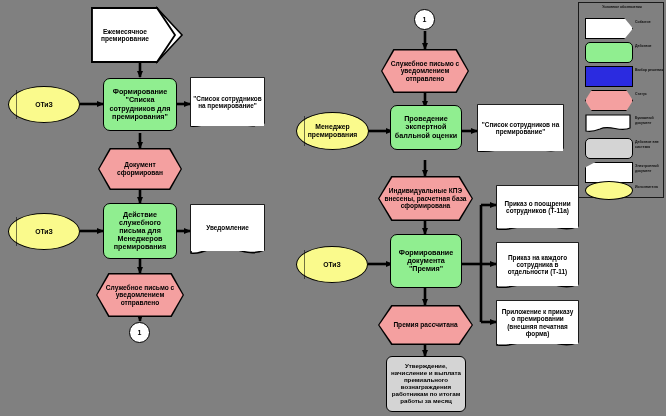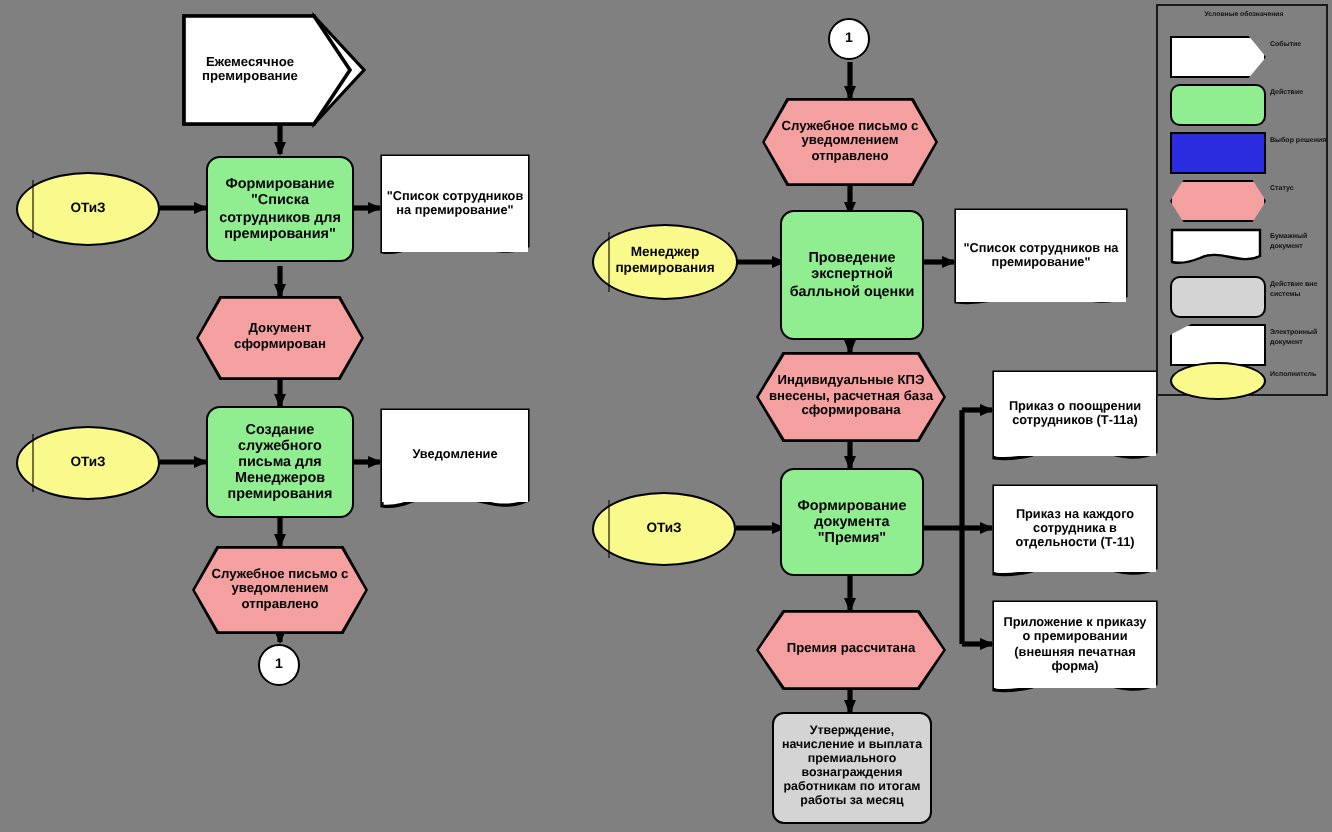--- a/index.html
+++ b/index.html
@@ -151,21 +151,21 @@
     <div class="inner2"></div>
     <div class="lbl">Документ сформирован</div>
   </div>
 
   <div class="node actor" style="left:8px;top:213px;width:72px;height:37px;">
     <span class="bar"></span>
     <span class="txt">ОТиЗ</span>
   </div>
 
   <div class="node proc" style="left:103px;top:203px;width:74px;height:56px;">
-    <span class="txt">Создание служебного письма для Менеджеров премирования</span>
+    <span class="txt">Действие служебного письма для Менеджеров премирования</span>
   </div>
 
   <div class="node doc" style="left:191px;top:205px;width:73px;height:46px;">
     <span class="txt">Уведомление</span>
   </div>
 
   <div class="hexwrap" style="left:96px;top:273px;width:88px;height:44px;">
     <div class="inner"></div>
     <div class="inner2"></div>
     <div class="lbl">Служебное письмо с уведомлением отправлено</div>
@@ -183,21 +183,21 @@
     <div class="inner"></div>
     <div class="inner2"></div>
     <div class="lbl">Служебное письмо с уведомлением отправлено</div>
   </div>
 
   <div class="node actor" style="left:296px;top:112px;width:73px;height:38px;">
     <span class="bar"></span>
     <span class="txt">Менеджер премирования</span>
   </div>
 
-  <div class="node proc" style="left:390px;top:105px;width:72px;height:65px;">
+  <div class="node proc" style="left:390px;top:105px;width:72px;height:45px;">
     <span class="txt">Проведение экспертной балльной оценки</span>
   </div>
 
   <div class="node doc" style="left:478px;top:105px;width:85px;height:46px;">
     <span class="txt">"Список сотрудников на премирование"</span>
   </div>
 
   <div class="hexwrap" style="left:378px;top:176px;width:95px;height:45px;">
     <div class="inner"></div>
     <div class="inner2"></div>

